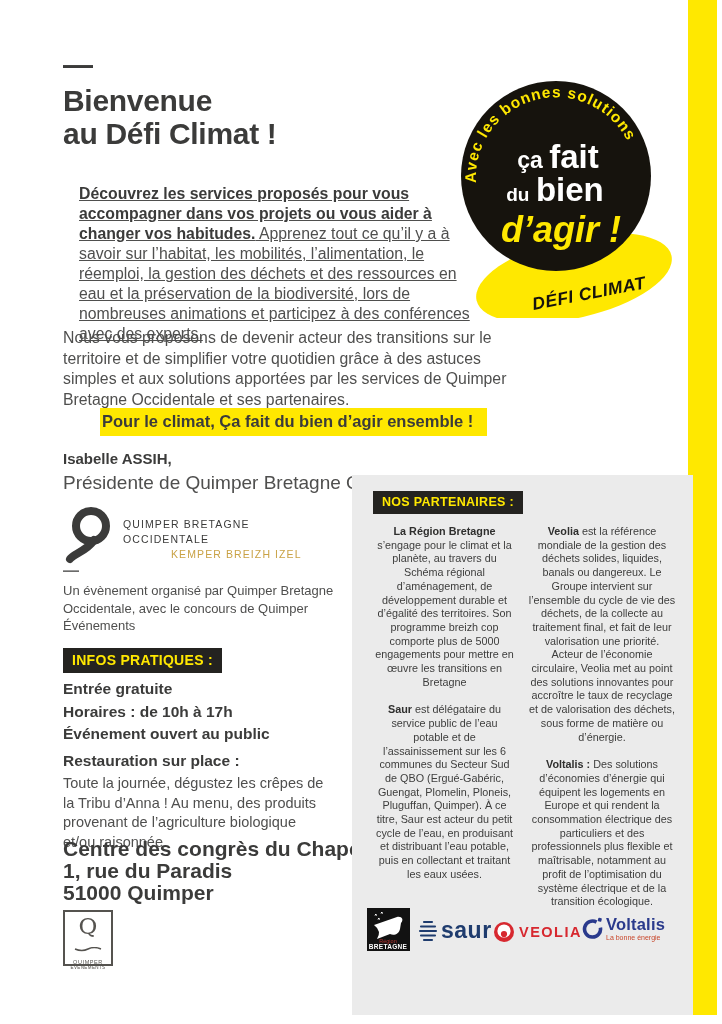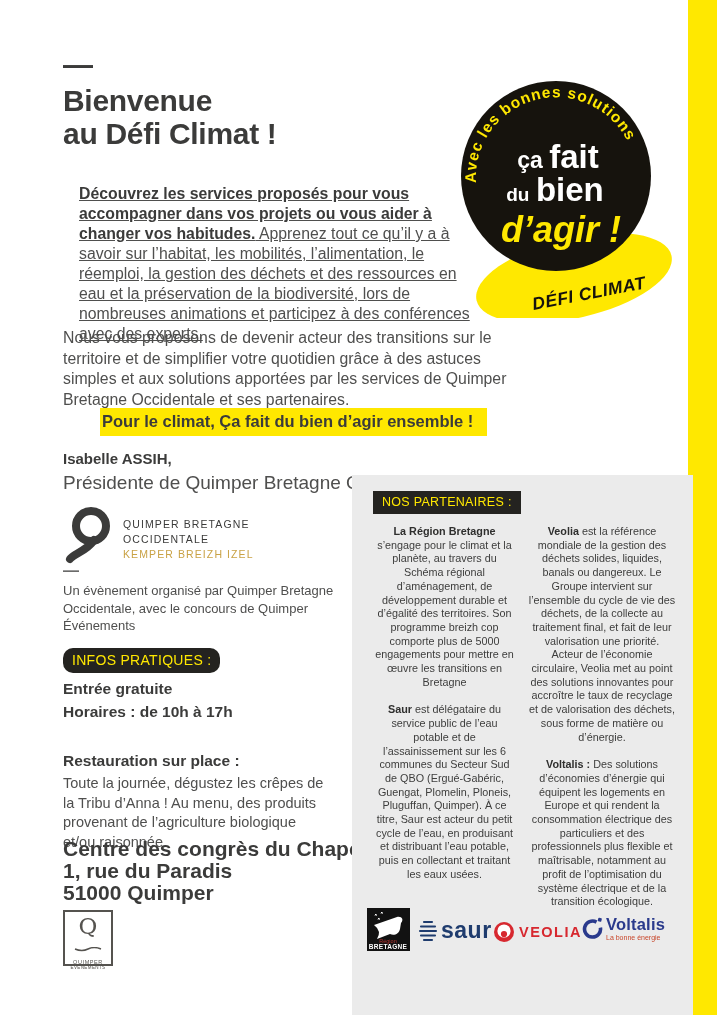--- a/index.html
+++ b/index.html
@@ -17,27 +17,27 @@
 
   .hl{left:63px;top:412px;font-size:16.5px;font-weight:bold;color:#3b3b3a;padding-left:37px;}
   .hl span{background:#FFE800;padding:4px 14px 6px 2px;}
 
   .sig-name{left:63px;top:450px;font-size:15px;font-weight:bold;}
   .sig-role{left:63px;top:472px;font-size:19px;color:#4f4f4e;}
 
   .qbo{left:63px;top:505px;width:290px;}
   .qbo-glyph{position:absolute;left:0;top:0;}
   .qbo-text{position:absolute;left:60px;top:12px;font-size:10.5px;letter-spacing:1.1px;line-height:15px;}
-  .qbo-text .kemper{color:#C9A245;}
+  .qbo-text .kemper{color:#C9A245;margin-left:48px;}
 
   .orgdash{left:63px;top:562px;font-size:16px;font-weight:bold;color:#6b6b6a;}
   .organizer{left:63px;top:582px;width:312px;font-size:13px;line-height:17.5px;color:#4f4f4e;}
 
-  .chip{display:inline-block;background:#242320;color:#FFE800;font-weight:normal;}
-  .chip-infos{left:63px;top:648px;font-size:14px;padding:4px 9px 5px 9px;letter-spacing:0.3px;border-radius:10px;}
+  .chip{display:inline-block;background:#242320;color:#FFE800;font-weight:bold;}
+  .chip-infos{left:63px;top:648px;font-size:14px;padding:4px 9px 5px 9px;letter-spacing:0.3px;}
   .chip-partners{position:absolute;left:21px;top:16px;font-size:12.5px;padding:4px 9px 5px 9px;letter-spacing:0.3px;}
 
   .infos-lines{left:63px;top:678px;font-size:15.5px;line-height:22.5px;font-weight:bold;}
   .resto-title{left:63px;top:752px;font-size:15.5px;font-weight:bold;}
   .resto-text{left:63px;top:774px;width:262px;font-size:14.5px;line-height:19.5px;color:#4f4f4e;}
   .address{left:63px;top:838px;font-size:21px;line-height:22px;font-weight:bold;}
 
   .yellowbar{left:688px;top:0;width:29px;height:1015px;background:#FFE800;}
 
   .panel{left:352px;top:475px;width:341px;height:540px;background:#EBEBEB;}
@@ -124,20 +124,21 @@
     </div>
   </div>
 
   <div class="abs orgdash">—</div>
   <div class="abs organizer">Un évènement organisé par Quimper Bretagne Occidentale, avec le concours de Quimper Événements</div>
 
   <div class="abs chip chip-infos">INFOS PRATIQUES :</div>
   <div class="abs infos-lines">
     <div>Entrée gratuite</div>
     <div>Horaires : de 10h à 17h</div>
+    <div>Événement ouvert au public</div>
   </div>
   <div class="abs resto-title">Restauration sur place :</div>
   <div class="abs resto-text">Toute la journée, dégustez les crêpes de la Tribu d’Anna ! Au menu, des produits provenant de l’agriculture biologique et/ou raisonnée.</div>
   <div class="abs address">
     <div>Centre des congrès du Chapeau Rouge</div>
     <div>1, rue du Paradis</div>
     <div>51000 Quimper</div>
   </div>
 
   <div class="abs qe">

